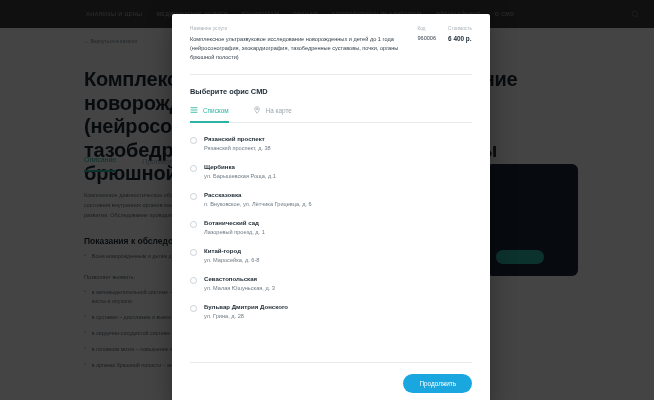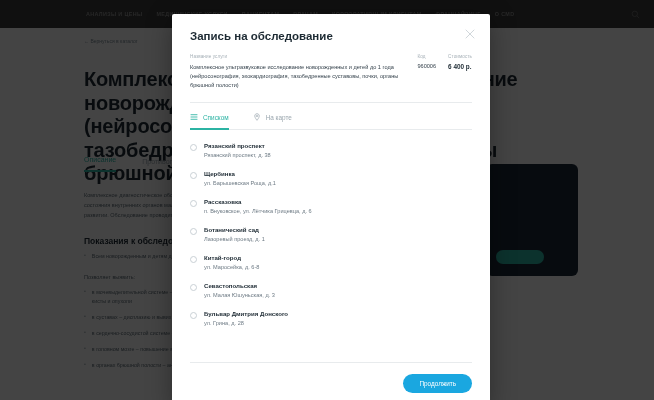--- a/index.html
+++ b/index.html
@@ -219,47 +219,39 @@
     <div class="bg-card">
       <div class="bg-card-btn"></div>
     </div>
   </div>
 </div>
 
 <div id="dim"></div>
 
 <div id="modal">
 
-  <div class="modal-head">
-    <div class="modal-title">Запись на обследование</div>
-    <div class="close-btn">
-      <svg width="10" height="10" viewBox="0 0 14 14" stroke="#c9d0d5" stroke-width="1.2">
-        <line x1="1" y1="1" x2="13" y2="13"></line>
-          <line x1="13" y1="1" x2="1" y2="13"></line>
-      </svg>
-    </div>
-  </div>
 
   <div class="svc">
     <div class="svc-main">
       <div class="f-label">Название услуги</div>
       <div class="svc-name">Комплексное ультразвуковое исследование новорожденных и детей до 1 года (нейросонография, эхокардиография, тазобедренные суставовы, почки, органы брюшной полости)</div>
     </div>
     <div class="svc-side">
       <div>
         <div class="f-label">Код</div>
         <div class="svc-code">960006</div>
       </div>
       <div>
         <div class="f-label">Стоимость</div>
         <div class="svc-price">6 400 р.</div>
       </div>
     </div>
   </div>
 
+  <div class="pick-label">Выберите офис CMD</div>
 
   <div class="tabs">
     <div class="tab active">
       <span>
         <svg width="8" height="8" viewBox="0 0 14 14" stroke="#2bb3a3" stroke-width="1.5">
           <line x1="1" y1="3" x2="13" y2="3"></line>
             <line x1="1" y1="7" x2="13" y2="7"></line>
             <line x1="1" y1="11" x2="13" y2="11"></line>
         </svg>
       </span>

